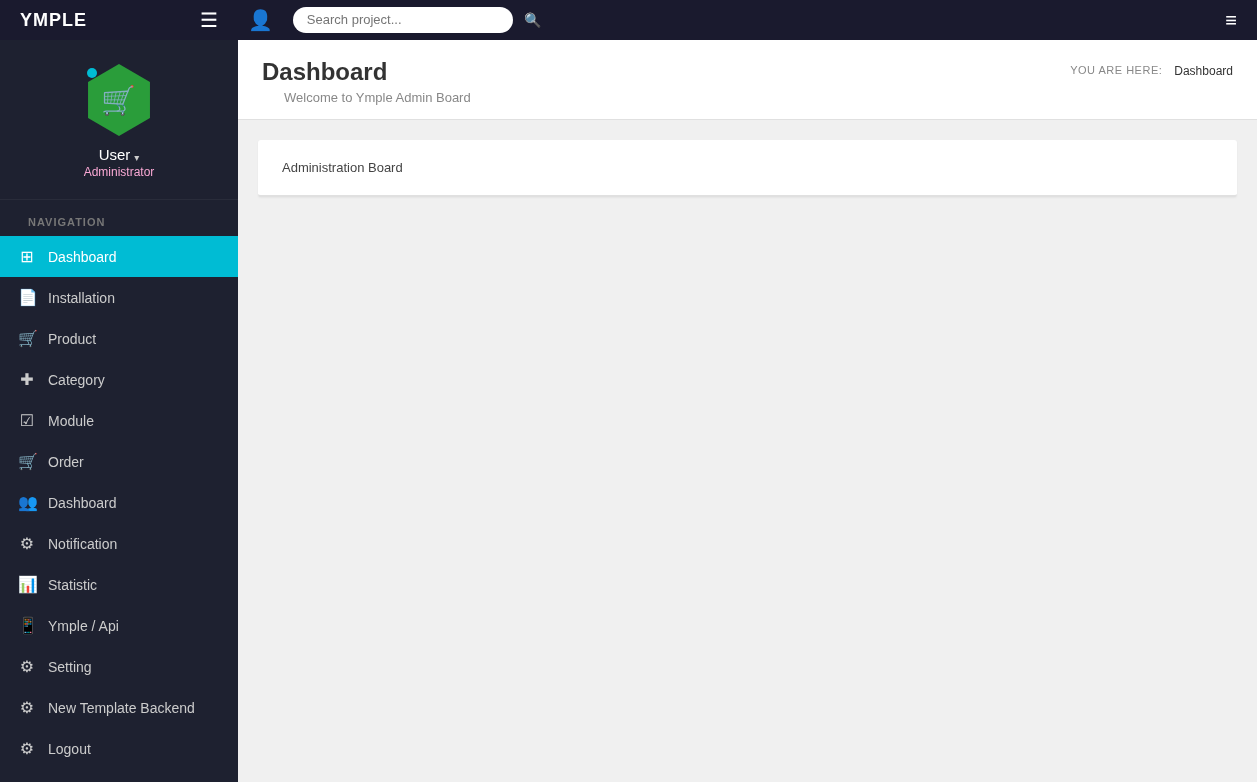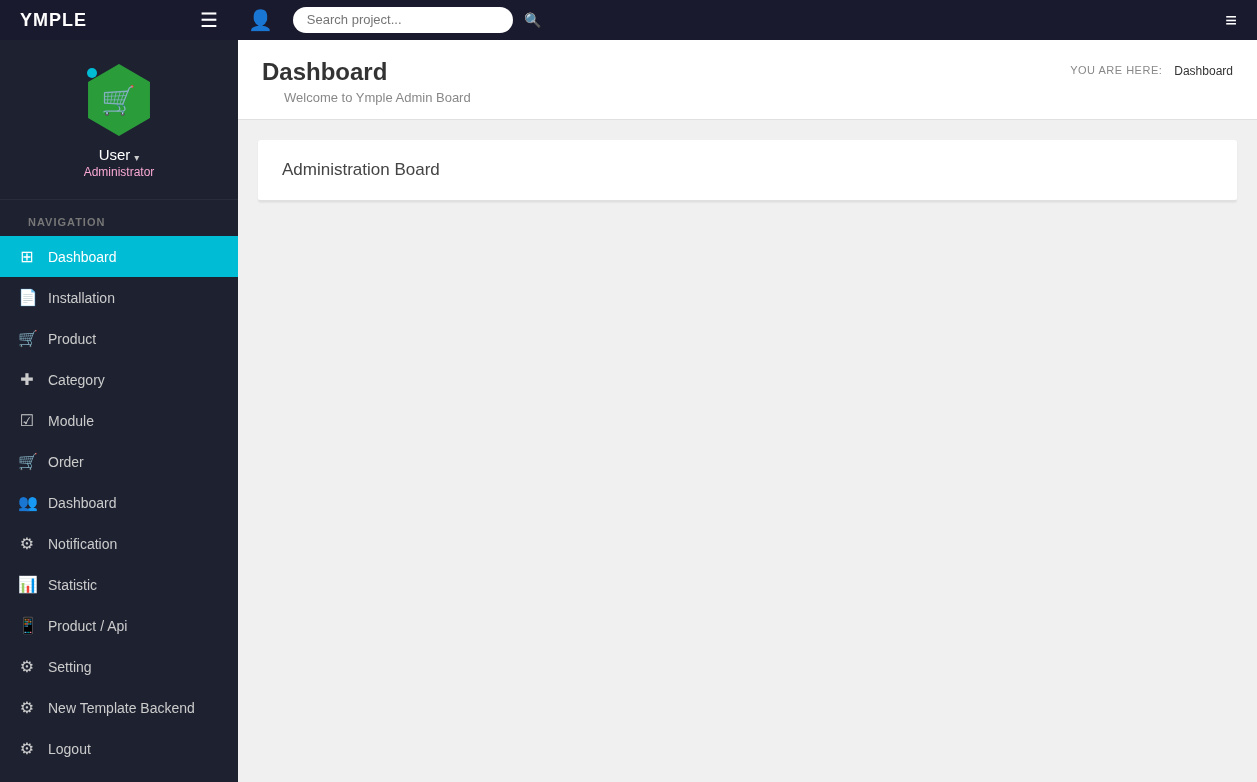--- a/index.html
+++ b/index.html
@@ -226,21 +226,21 @@
       background: #f0f0f0;
     }
     .admin-board-card {
       background: #fff;
       border-radius: 3px;
       padding: 20px 24px;
       box-shadow: 0 1px 2px rgba(0,0,0,0.05);
       border-bottom: 2px solid #e0e0e0;
     }
     .admin-board-title {
-      font-size: 17px;
+      font-size: 13px;
       color: #444;
       font-weight: 500;
     }
   </style>
 </head>
 <body>
 
 <div class="top-header">
   <span class="logo">YMPLE</span>
   <span class="hamburger-icon">☰</span>
@@ -303,21 +303,21 @@
       <div class="nav-item">
         <span class="nav-icon">⚙</span>
         <span>Notification</span>
       </div>
       <div class="nav-item">
         <span class="nav-icon">📊</span>
         <span>Statistic</span>
       </div>
       <div class="nav-item">
         <span class="nav-icon">📱</span>
-        <span>Product / Api</span>
+        <span>Ymple / Api</span>
       </div>
       <div class="nav-item">
         <span class="nav-icon">⚙</span>
         <span>Setting</span>
       </div>
       <div class="nav-item">
         <span class="nav-icon">⚙</span>
         <span>New Template Backend</span>
       </div>
       <div class="nav-item">

